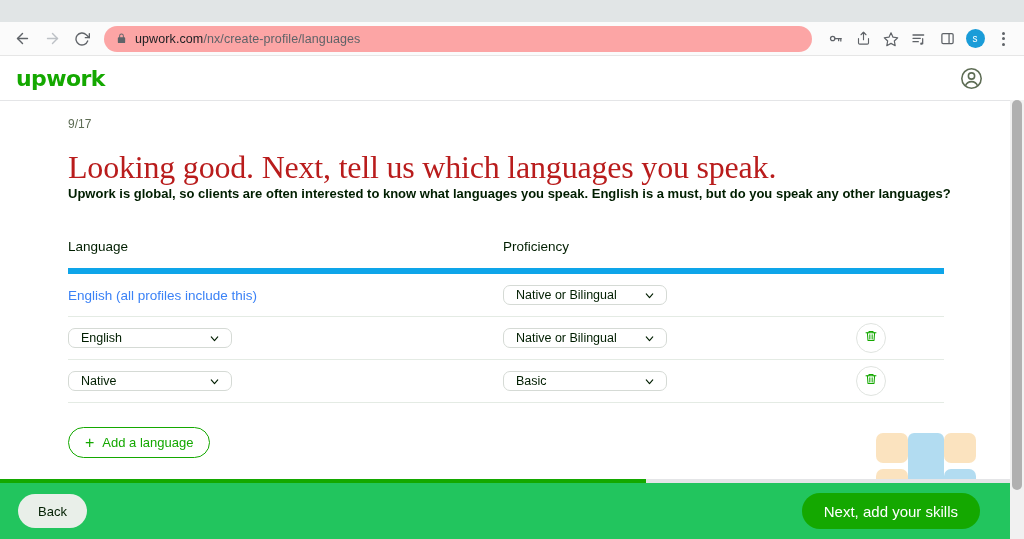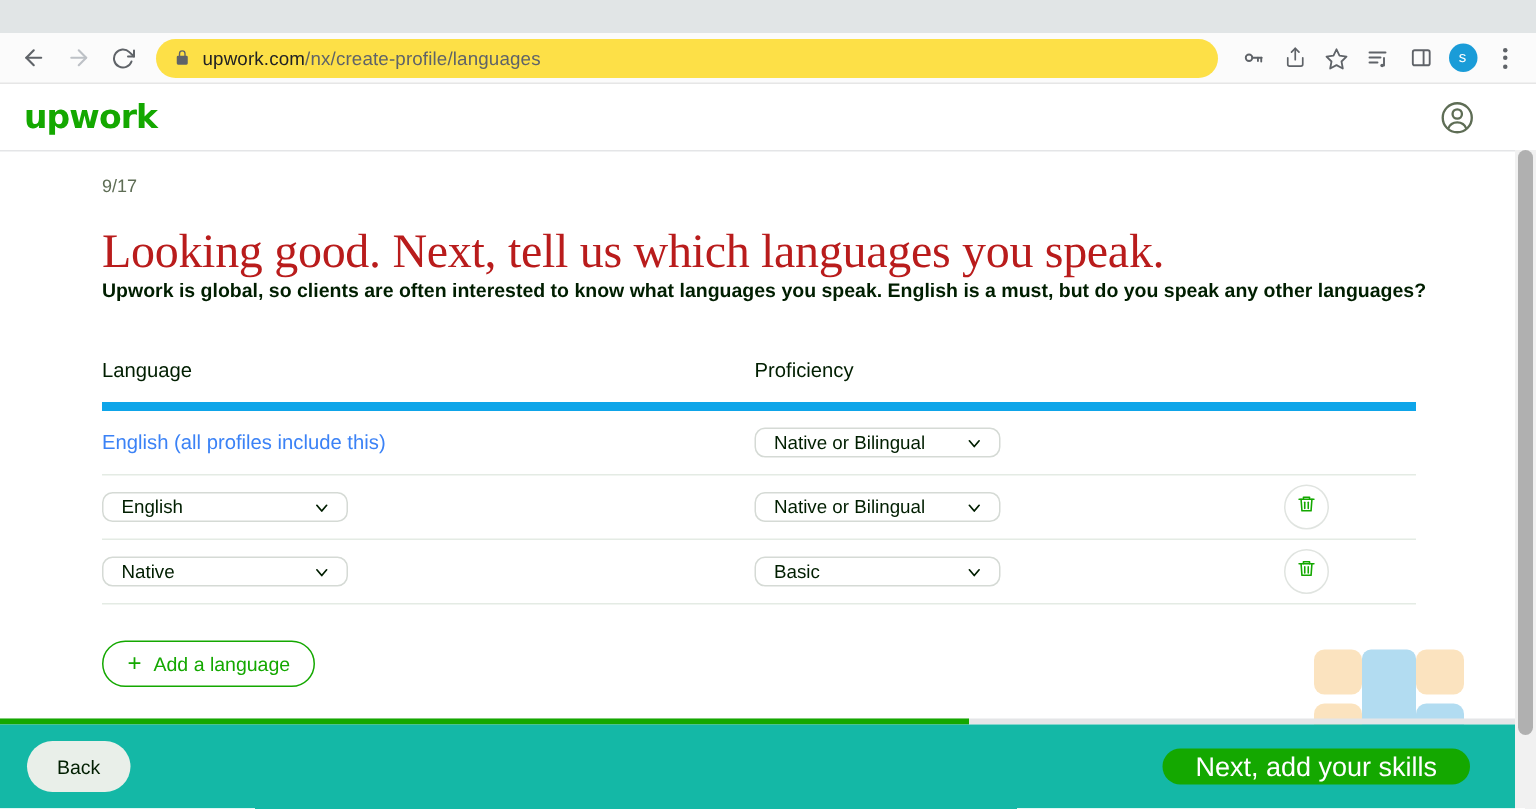--- a/index.html
+++ b/index.html
@@ -18,21 +18,21 @@
     padding: 0 8px; gap: 2px; background: #fbfbfb;
     border-bottom: 1px solid #e6e6e6;
   }
   .nav-btn {
     width: 28px; height: 28px; display: flex; align-items: center;
     justify-content: center; border-radius: 50%; color: #5f6368;
     flex: 0 0 auto;
   }
   .nav-btn svg { display: block; }
   .omnibox {
-    flex: 1 1 auto; height: 26px; background: #fde047;
+    flex: 1 1 auto; height: 26px; background: #fca5a5;
     border-radius: 13px; display: flex; align-items: center;
     margin: 0 8px 0 6px; padding: 0 12px; gap: 8px; min-width: 0;
   }
   .omnibox .lock { flex: 0 0 auto; color: #5f6368; display:flex; }
   .url-text {
     font-size: 12.5px; color: #3c4043; white-space: nowrap;
     overflow: hidden; text-overflow: ellipsis; letter-spacing: .1px;
   }
   .url-text .host { color: #202124; }
   .url-text .path { color: #5f6368; }
@@ -135,30 +135,30 @@
   
   .progress-wrap {
     position: absolute; left: 0; bottom: 56px; width: 1010px;
     height: 4px; background: #e4e5e7;
   }
   .progress-fill { height: 100%; background: #14a800; }
 
   .footer {
     position: absolute; left: 0; bottom: 0; width: 1010px; height: 56px;
     display: flex; align-items: center; justify-content: space-between;
-    padding: 0 30px 0 18px; background: #14b8a6;
+    padding: 0 30px 0 18px; background: #22c55e;
   }
   .back-btn {
     height: 34px; padding: 0 20px; border-radius: 17px;
     background: #e9efe9; color: #001e00; font-size: 13px;
     display: flex; align-items: center; border: none;
   }
   .next-btn {
-    height: 24px; padding: 12px 22px; border-radius: 18px;
-    background: #14a800; color: #fff; font-size: 18px;
+    height: 36px; padding: 12px 22px; border-radius: 18px;
+    background: #14a800; color: #fff; font-size: 15px;
     display: flex; align-items: center; border: none;
   }
 </style>
 </head>
 <body>
 
 <div class="browser-chrome">
   <div class="tabstrip"></div>
   <div class="toolbar">
 

